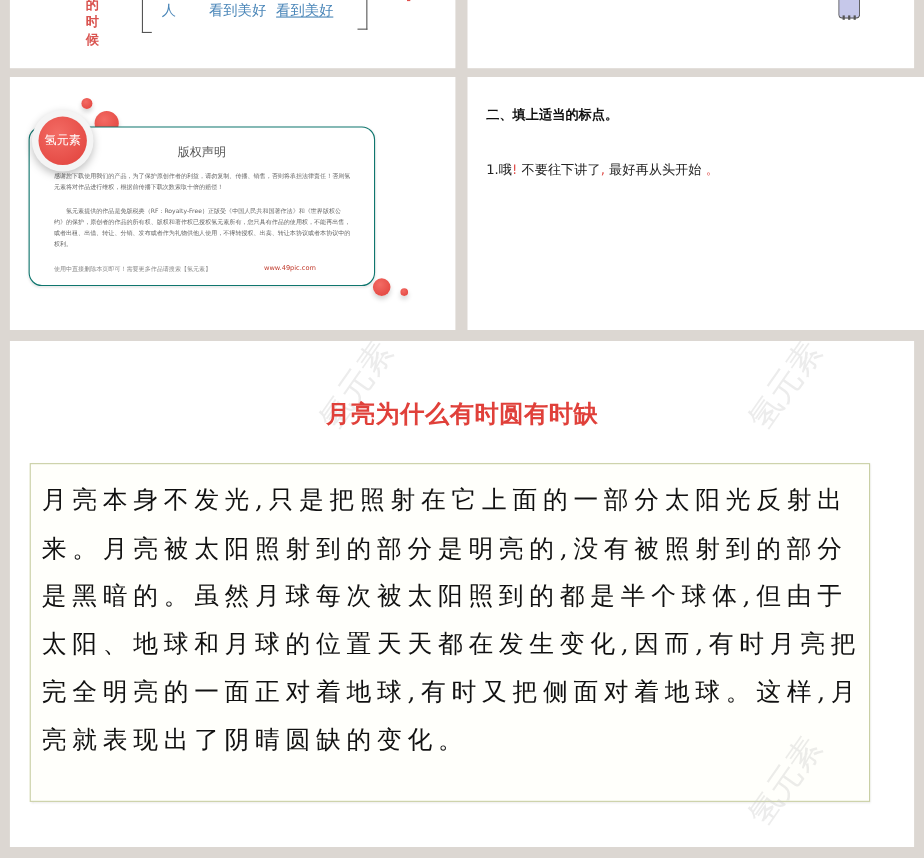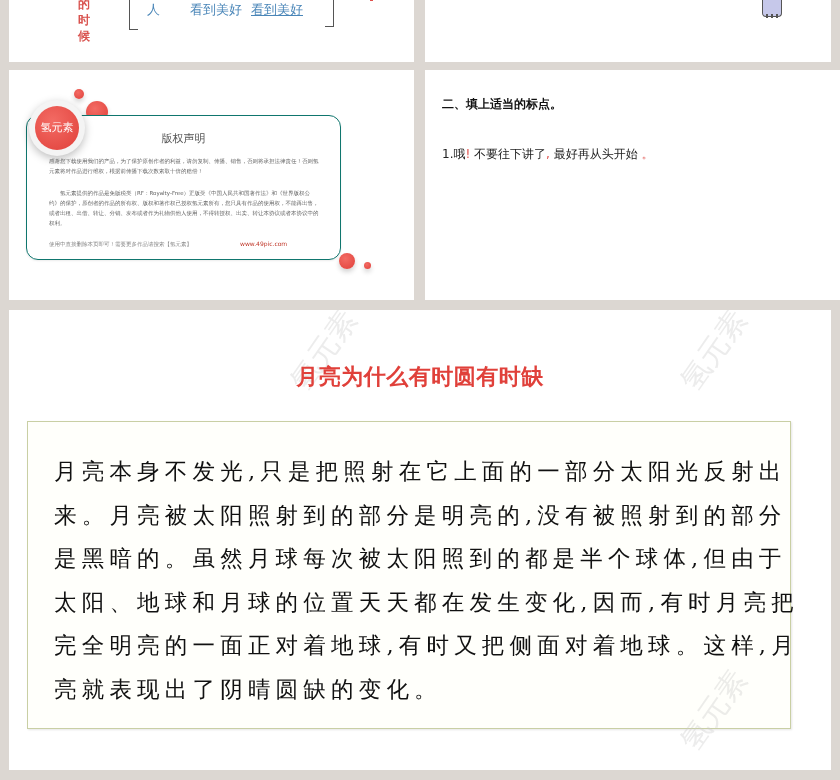--- a/index.html
+++ b/index.html
@@ -38,21 +38,21 @@
     
     #s4 { left: 425px; top: 70px; width: 484px; height: 230px; }
     .p-head { position: absolute; left: 17px; top: 26px; font-size: 12px; font-weight: bold; color: #111; }
     .p-line { position: absolute; left: 17px; font-size: 12px; color: #222; white-space: nowrap; }
     .red { color: #e0504c; }
 
     
     #s5 { left: 9px; top: 310px; width: 822px; height: 460px; }
     .moon-title { position: absolute; left: 0; right: 0; top: 52px; text-align: center; font-size: 22px; font-weight: bold; color: #e0403a; letter-spacing: 0.5px; }
     .moon-box { position: absolute; left: 18px; top: 111px; width: 762px; height: 306px; border: 1px solid #c9cfa4; background: #fffffb; box-shadow: 1px 1px 2px rgba(0,0,0,0.1); }
-    .moon-text { position: absolute; left: 10px; top: 12px; width: 745px; font-family: "DejaVu Serif", "Liberation Serif", serif; font-size: 22.5px; line-height: 43.5px; color: #111; letter-spacing: 5.2px; margin: 16px; }
+    .moon-text { position: absolute; left: 10px; top: 12px; width: 745px; font-family: "DejaVu Serif", "Liberation Serif", serif; font-size: 22.5px; line-height: 43.5px; color: #111; letter-spacing: 5.2px; margin: 0; }
     .wm { position: absolute; color: rgba(200,200,200,0.35); font-size: 30px; transform: rotate(-55deg); white-space: nowrap; }
   </style>
 </head>
 <body>
 
 <div id="s1" class="slide">
   <div class="vert-red">
     <div>的</div>
     <div>时</div>
     <div>候</div>

